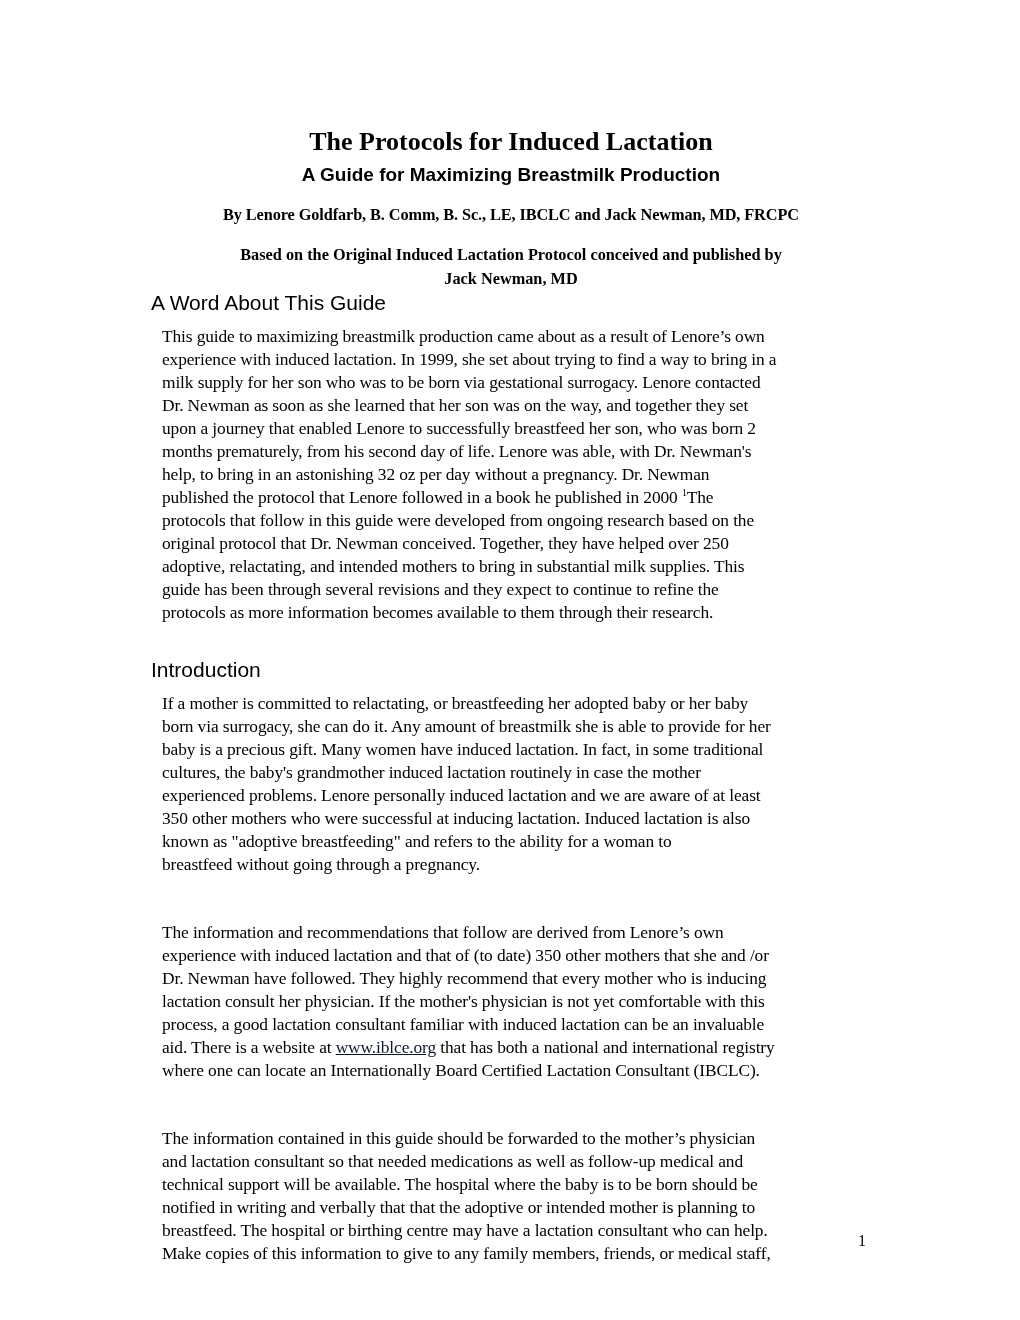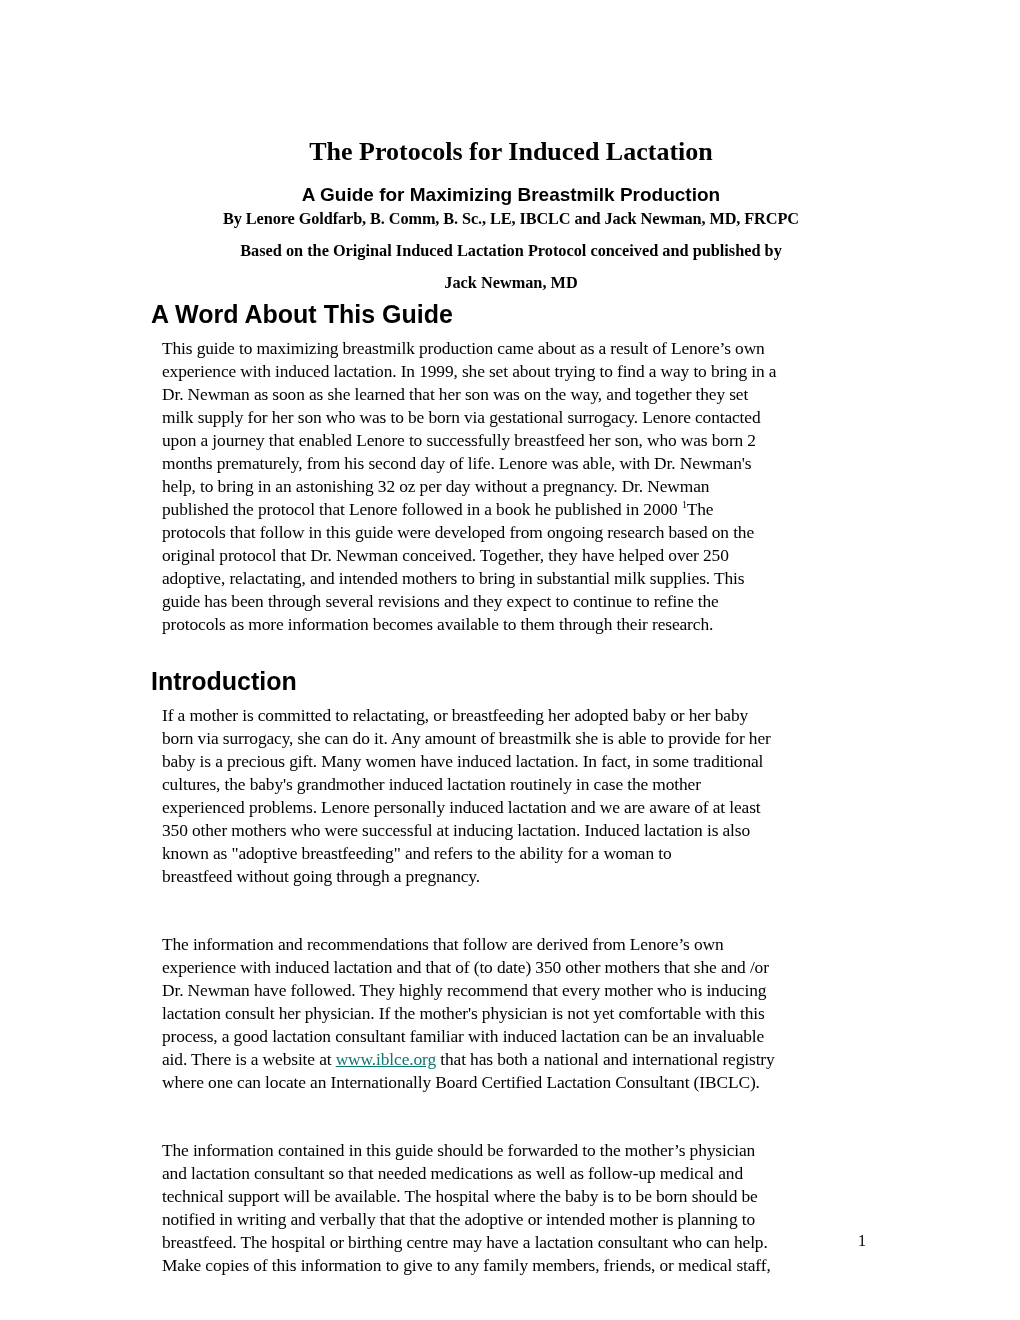--- a/index.html
+++ b/index.html
@@ -1,47 +1,47 @@
 <!DOCTYPE html>
 <html><head>
   <meta charset="utf-8">
   <style>
     html, body { margin: 0; padding: 0; background: #ffffff; }
     body { width: 1020px; height: 1320px; position: relative; overflow: hidden;
       font-family: "Liberation Serif", "DejaVu Serif", serif; color: #000; }
     .page { position: absolute; left: 151px; top: 120px; width: 720px; }
-    .title { text-align: center; font-weight: bold; font-size: 26px; line-height: 31px; margin: 16px; }
+    .title { text-align: center; font-weight: bold; font-size: 26px; line-height: 31px; margin: 6px; }
     .subtitle { text-align: center; font-weight: bold; font-family: Liberation Sans, sans-serif; font-size: 19px; line-height: 24px; margin: 0; }
-    .byline { text-align: center; font-weight: bold; font-size: 16.3px; line-height: 24px; margin: 0; white-space: nowrap; letter-spacing: -0.1px; }
-    .based { text-align: center; font-weight: bold; font-size: 16.3px; line-height: 24px; margin: 8px; }
-    .h2 { font-weight: bold; font-family: "Liberation Sans", "DejaVu Sans", sans-serif; font-size: 25px; line-height: 23px; margin: 0; }
+    .byline { text-align: center; font-weight: bold; font-size: 16.3px; line-height: 24px; margin: 16px; white-space: nowrap; letter-spacing: -0.1px; }
+    .based { text-align: center; font-weight: bold; font-size: 16.3px; line-height: 24px; margin: 0; }
+    .h2 { font-weight: normal; font-family: "Liberation Sans", "DejaVu Sans", sans-serif; font-size: 21px; line-height: 23px; margin: 0; }
     .para { font-size: 17.4px; line-height: 23px; margin: 11px; letter-spacing: -0.12px; }
     .para span.line { display: block; white-space: nowrap; }
     .gap { height: 23px; }
     .gap-small { height: 23px; }
     sup { font-size: 10px; line-height: 0; vertical-align: 7px; }
-    a.link { color: #0f766e; text-decoration: underline; }
+    a.link { color: #0f172a; text-decoration: underline; }
     .pagenum { position: absolute; left: 858px; top: 1232px; font-size: 16px; }
   </style>
 </head>
 <body>
 
 <div class="page">
   <h1 class="title">The Protocols for Induced Lactation</h1>
   <div class="subtitle">A Guide for Maximizing Breastmilk Production</div>
   <div class="byline">By Lenore Goldfarb, B. Comm, B. Sc., LE, IBCLC and Jack Newman, MD, FRCPC</div>
   <div class="based">Based on the Original Induced Lactation Protocol conceived and published by</div>
   <div class="based">Jack Newman, MD</div>
 
   <h2 class="h2">A Word About This Guide</h2>
   <div class="para">
     <span class="line">This guide to maximizing breastmilk production came about as a result of Lenore’s own</span>
     <span class="line">experience with induced lactation. In 1999, she set about trying to find a way to bring in a</span>
+    <span class="line">milk supply for her son who was to be born via gestational surrogacy. Lenore contacted</span>
     <span class="line">Dr. Newman as soon as she learned that her son was on the way, and together they set</span>
-    <span class="line">milk supply for her son who was to be born via gestational surrogacy. Lenore contacted</span>
     <span class="line">upon a journey that enabled Lenore to successfully breastfeed her son, who was born 2</span>
     <span class="line">months prematurely, from his second day of life. Lenore was able, with Dr. Newman's</span>
     <span class="line">help, to bring in an astonishing 32 oz per day without a pregnancy. Dr. Newman</span>
     <span class="line"><span>published the protocol that Lenore followed in a book he published in 2000 </span><sup>1</sup><span>The</span></span>
     <span class="line">protocols that follow in this guide were developed from ongoing research based on the</span>
     <span class="line">original protocol that Dr. Newman conceived. Together, they have helped over 250</span>
     <span class="line">adoptive, relactating, and intended mothers to bring in substantial milk supplies. This</span>
     <span class="line">guide has been through several revisions and they expect to continue to refine the</span>
     <span class="line">protocols as more information becomes available to them through their research.</span>
   </div>

